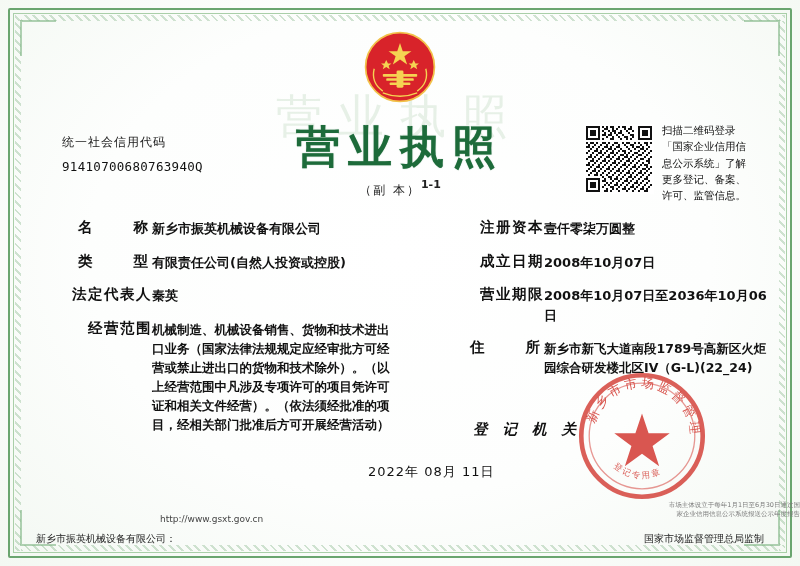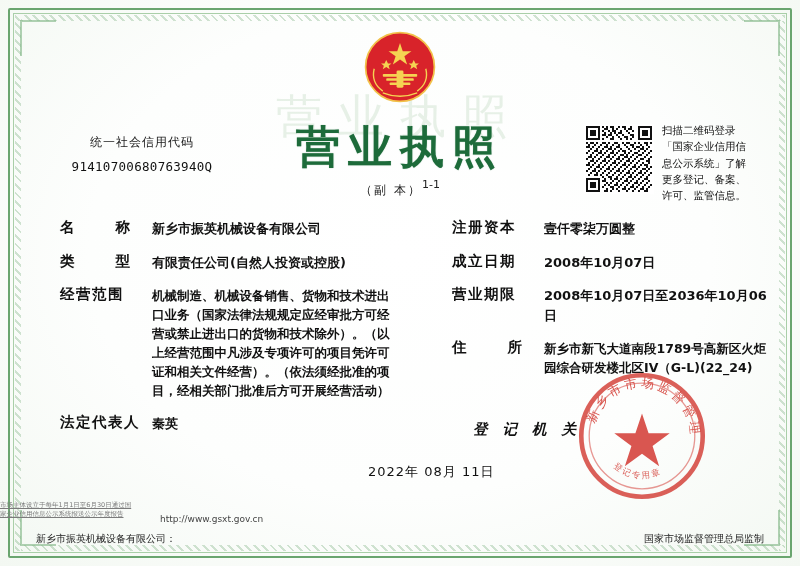--- a/index.html
+++ b/index.html
@@ -108,29 +108,30 @@
     font-family: "DejaVu Serif", "Liberation Serif", serif;
     font-size: 12px;
     letter-spacing: 2px;
     color: #222;
   }
   .subtitle-row .serial {
     font-size: 11px;
     margin-left: 0;
     color: #222;
     vertical-align: super;
+    font-weight: bold;
   }
 
   
   .credit-code {
     position: absolute;
     left: 62px;
     top: 134px;
     width: 160px;
-    text-align: center;
+    text-align: left;
   }
   .credit-code .cc-label {
     font-size: 12px;
     color: #1a1a1a;
     letter-spacing: 1px;
     white-space: nowrap;
   }
   .credit-code .cc-value {
     margin-top: 8px;
     font-size: 12.5px;
@@ -189,20 +190,21 @@
     margin-bottom: 13px;
   }
   .lbl {
     flex: 0 0 auto;
     width: 92px;
     font-size: 14.5px;
     color: #111;
     font-weight: bold;
     letter-spacing: 4px;
     font-family: "DejaVu Sans", "Liberation Sans", sans-serif;
+    text-align: right;
   }
   .lbl.w4 { letter-spacing: 1.5px; }
   .val {
     flex: 1 1 auto;
     font-size: 13px;
     color: #111;
     line-height: 1.5;
     padding-top: 1px;
     font-weight: bold;
   }
@@ -221,25 +223,24 @@
     height: 132px;
     pointer-events: none;
     opacity: .88;
   }
 
   
   .footer-note {
     position: absolute;
     left: 0; right: 0;
     bottom: 46px;
-    text-align: left;
+    text-align: right;
     font-size: 6.5px;
     line-height: 1.5;
     color: #7b7b7b;
-    text-decoration: underline;
   }
   .footer-url {
     position: absolute;
     left: 160px;
     bottom: 42px;
     font-size: 9px;
     color: #444;
   }
   .footer-left {
     position: absolute;
@@ -608,27 +609,27 @@
 
     <div class="col-left">
       <div class="row">
         <div class="lbl">名　　称</div>
         <div class="val">新乡市振英机械设备有限公司</div>
       </div>
       <div class="row">
         <div class="lbl">类　　型</div>
         <div class="val">有限责任公司(自然人投资或控股)</div>
       </div>
+      <div class="row">
+        <div class="lbl w4">法定代表人</div>
+        <div class="val">秦英</div>
+      </div>
       <div class="row scope">
         <div class="lbl">经营范围</div>
         <div class="val small">机械制造、机械设备销售、货物和技术进出口业务（国家法律法规规定应经审批方可经营或禁止进出口的货物和技术除外）。（以上经营范围中凡涉及专项许可的项目凭许可证和相关文件经营）。（依法须经批准的项目，经相关部门批准后方可开展经营活动）</div>
-      </div>
-      <div class="row">
-        <div class="lbl w4">法定代表人</div>
-        <div class="val">秦英</div>
       </div>
     </div>
 
     <div class="col-right">
       <div class="row">
         <div class="lbl w4">注册资本</div>
         <div class="val">壹仟零柒万圆整</div>
       </div>
       <div class="row">
         <div class="lbl w4">成立日期</div>

